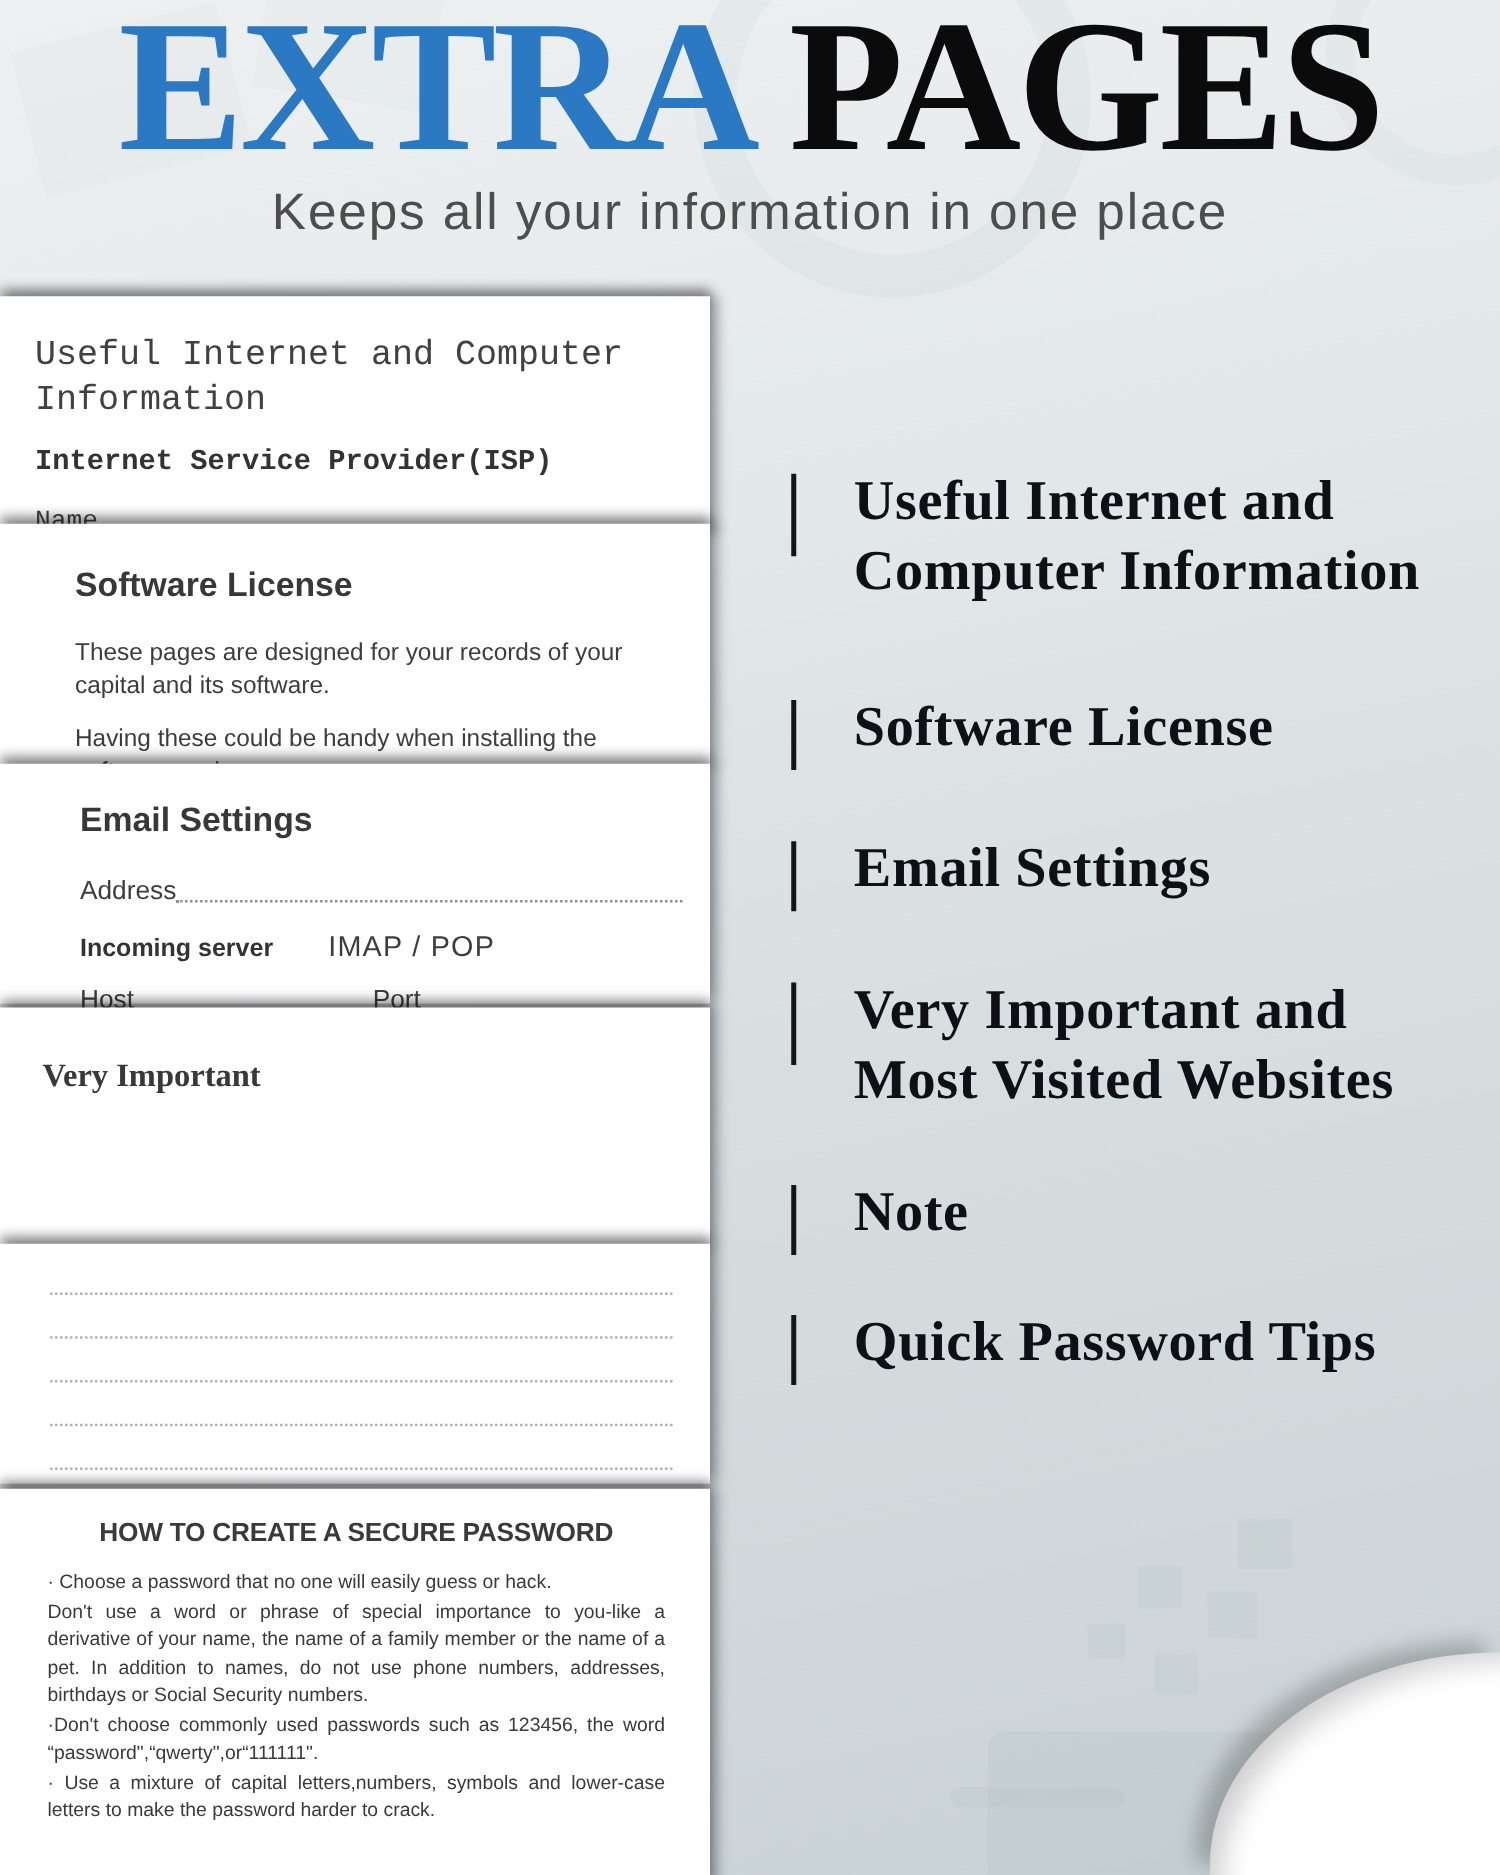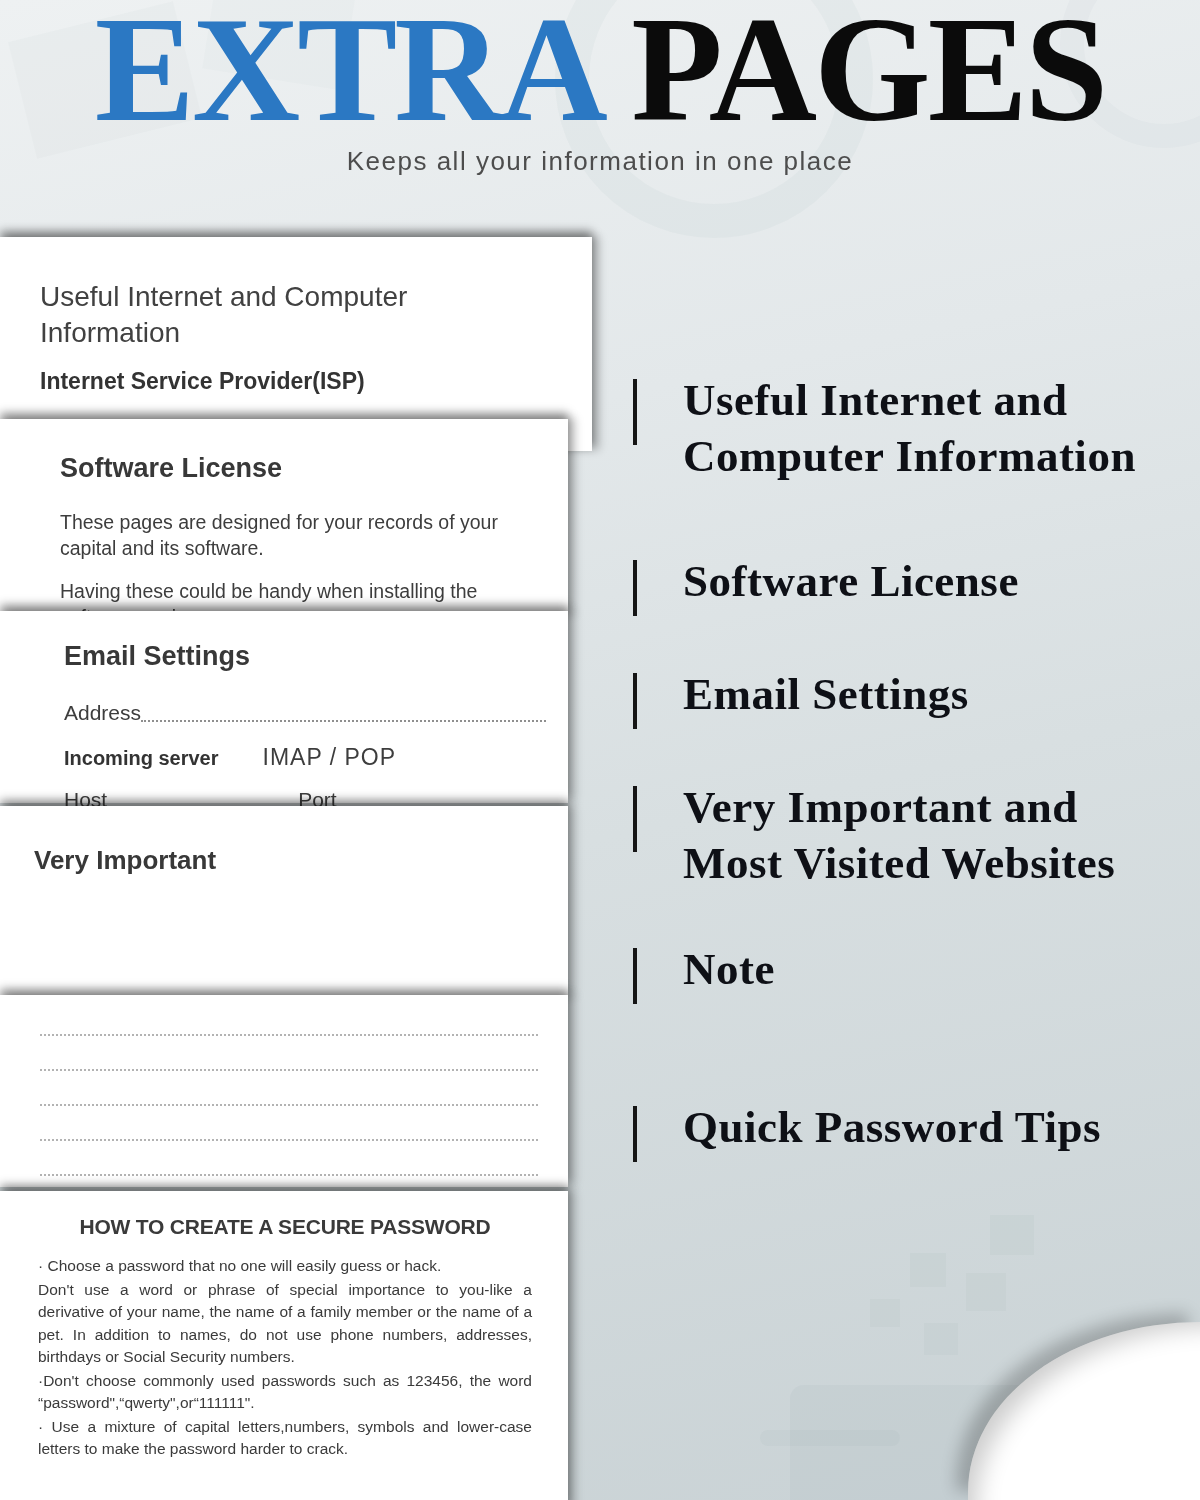--- a/index.html
+++ b/index.html
@@ -25,29 +25,29 @@
 
   
   .hero{position:absolute;left:0;top:-6px;width:100%;text-align:center;z-index:5;}
   .hero h1{
     margin:0;font-family:"Liberation Serif",serif;font-weight:bold;
     font-size:150px;line-height:150px;letter-spacing:-3px;white-space:nowrap;
   }
   .t-blue{color:#2b78c3;}
   .t-black{color:#0b0b0b;}
   .subtitle{
-    margin-top:2px;font-size:26px;letter-spacing:1.5px;color:#4d4d4d;
+    margin-top:2px;font-size:41px;letter-spacing:1.5px;color:#4d4d4d;
   }
 
   
   .page-card{
     position:absolute;left:0;width:568px;background:#ffffff;color:#3d3d3d;
     box-shadow:0 -6px 9px rgba(0,0,0,.40), 7px -1px 9px rgba(0,0,0,.22);
   }
-  .card-1{top:237px;height:190px;z-index:11;padding:12px;}
+  .card-1{top:237px;height:190px;z-index:11;padding:0;font-family:Liberation Mono, monospace;}
   .card-2{top:419px;height:196px;z-index:12;}
   .card-3{top:611px;height:192px;z-index:13;}
   .card-4{top:806px;height:192px;z-index:14;}
   .card-5{top:995px;height:192px;z-index:15;}
   .card-6{top:1191px;height:320px;z-index:16;}
 
   .card-1 .inner{padding:30px 24px 0 28px;}
   .c1-title{font-size:28px;line-height:36px;color:#414141;}
   .c1-sub{font-size:23px;font-weight:bold;color:#333;margin-top:17px;}
   .c1-name{font-size:21px;color:#444;margin-top:24px;}
@@ -63,21 +63,21 @@
   .row{display:flex;align-items:baseline;width:482px;}
   .row-address{margin-top:29px;font-size:21px;}
   .row-incoming{margin-top:19px;}
   .row-host{margin-top:17px;font-size:21px;}
   .dots{flex:1;border-bottom:2px dotted #8f8f8f;height:1px;align-self:flex-end;margin-bottom:3px;}
   .dots.fixed{flex:0 0 175px;}
   .lbl-bold{font-size:20px;font-weight:bold;color:#333;}
   .imap{font-size:23px;color:#3d3d3d;margin-left:44px;letter-spacing:1px;}
   .port-lbl{margin-left:16px;margin-right:8px;}
 
-  .card-4 .inner{padding:38px 28px 0 34px;}
+  .card-4 .inner{padding:38px 28px 0 34px;font-family:Liberation Serif, serif;}
   .c4-title{font-size:26px;line-height:33px;font-weight:bold;color:#383838;}
   .c4-p{font-size:18.5px;line-height:25px;margin:28px 0 0 0;width:458px;}
 
   .card-5 .inner{padding:6px 30px 0 40px;}
   .rule{height:33px;border-bottom:2px dotted #b3b3b3;}
 
   .card-6 .inner{padding:24px 36px 0 38px;color:#3a3a3a;}
   .c6-title{font-size:21px;font-weight:bold;text-align:center;color:#3a3a3a;letter-spacing:-0.2px;}
   .tip{font-size:15.5px;line-height:22.5px;margin:1px 0 0 0;text-align:justify;}
   .tip.first{margin-top:16px;}
@@ -85,21 +85,21 @@
   
   .toc-item{position:absolute;left:633px;display:flex;z-index:20;}
   .toc-bar{width:4px;background:#151515;margin-top:7px;}
   .toc-bar.one{height:56px;}
   .toc-bar.two{height:66px;}
   .toc-text{
     margin-left:46px;font-family:"Liberation Serif",serif;font-weight:bold;
     font-size:45px;line-height:56px;color:#0e1016;letter-spacing:.5px;white-space:nowrap;
   }
   .toc-i1{top:372px;} .toc-i2{top:553px;} .toc-i3{top:666px;}
-  .toc-i4{top:779px;} .toc-i5{top:941px;} .toc-i6{top:1099px;}
+  .toc-i4{top:779px;} .toc-i5{top:941px;} .toc-i6{top:1045px;}
 
   
   .page-curl{
     position:absolute;right:0;bottom:0;width:232px;height:178px;z-index:40;
     background:#ffffff;border-top-left-radius:105% 100%;
     box-shadow:-12px -9px 16px rgba(0,0,0,.22), inset 20px 16px 24px -12px rgba(0,0,0,.20);
   }
 </style>
 </head>
 <body>

